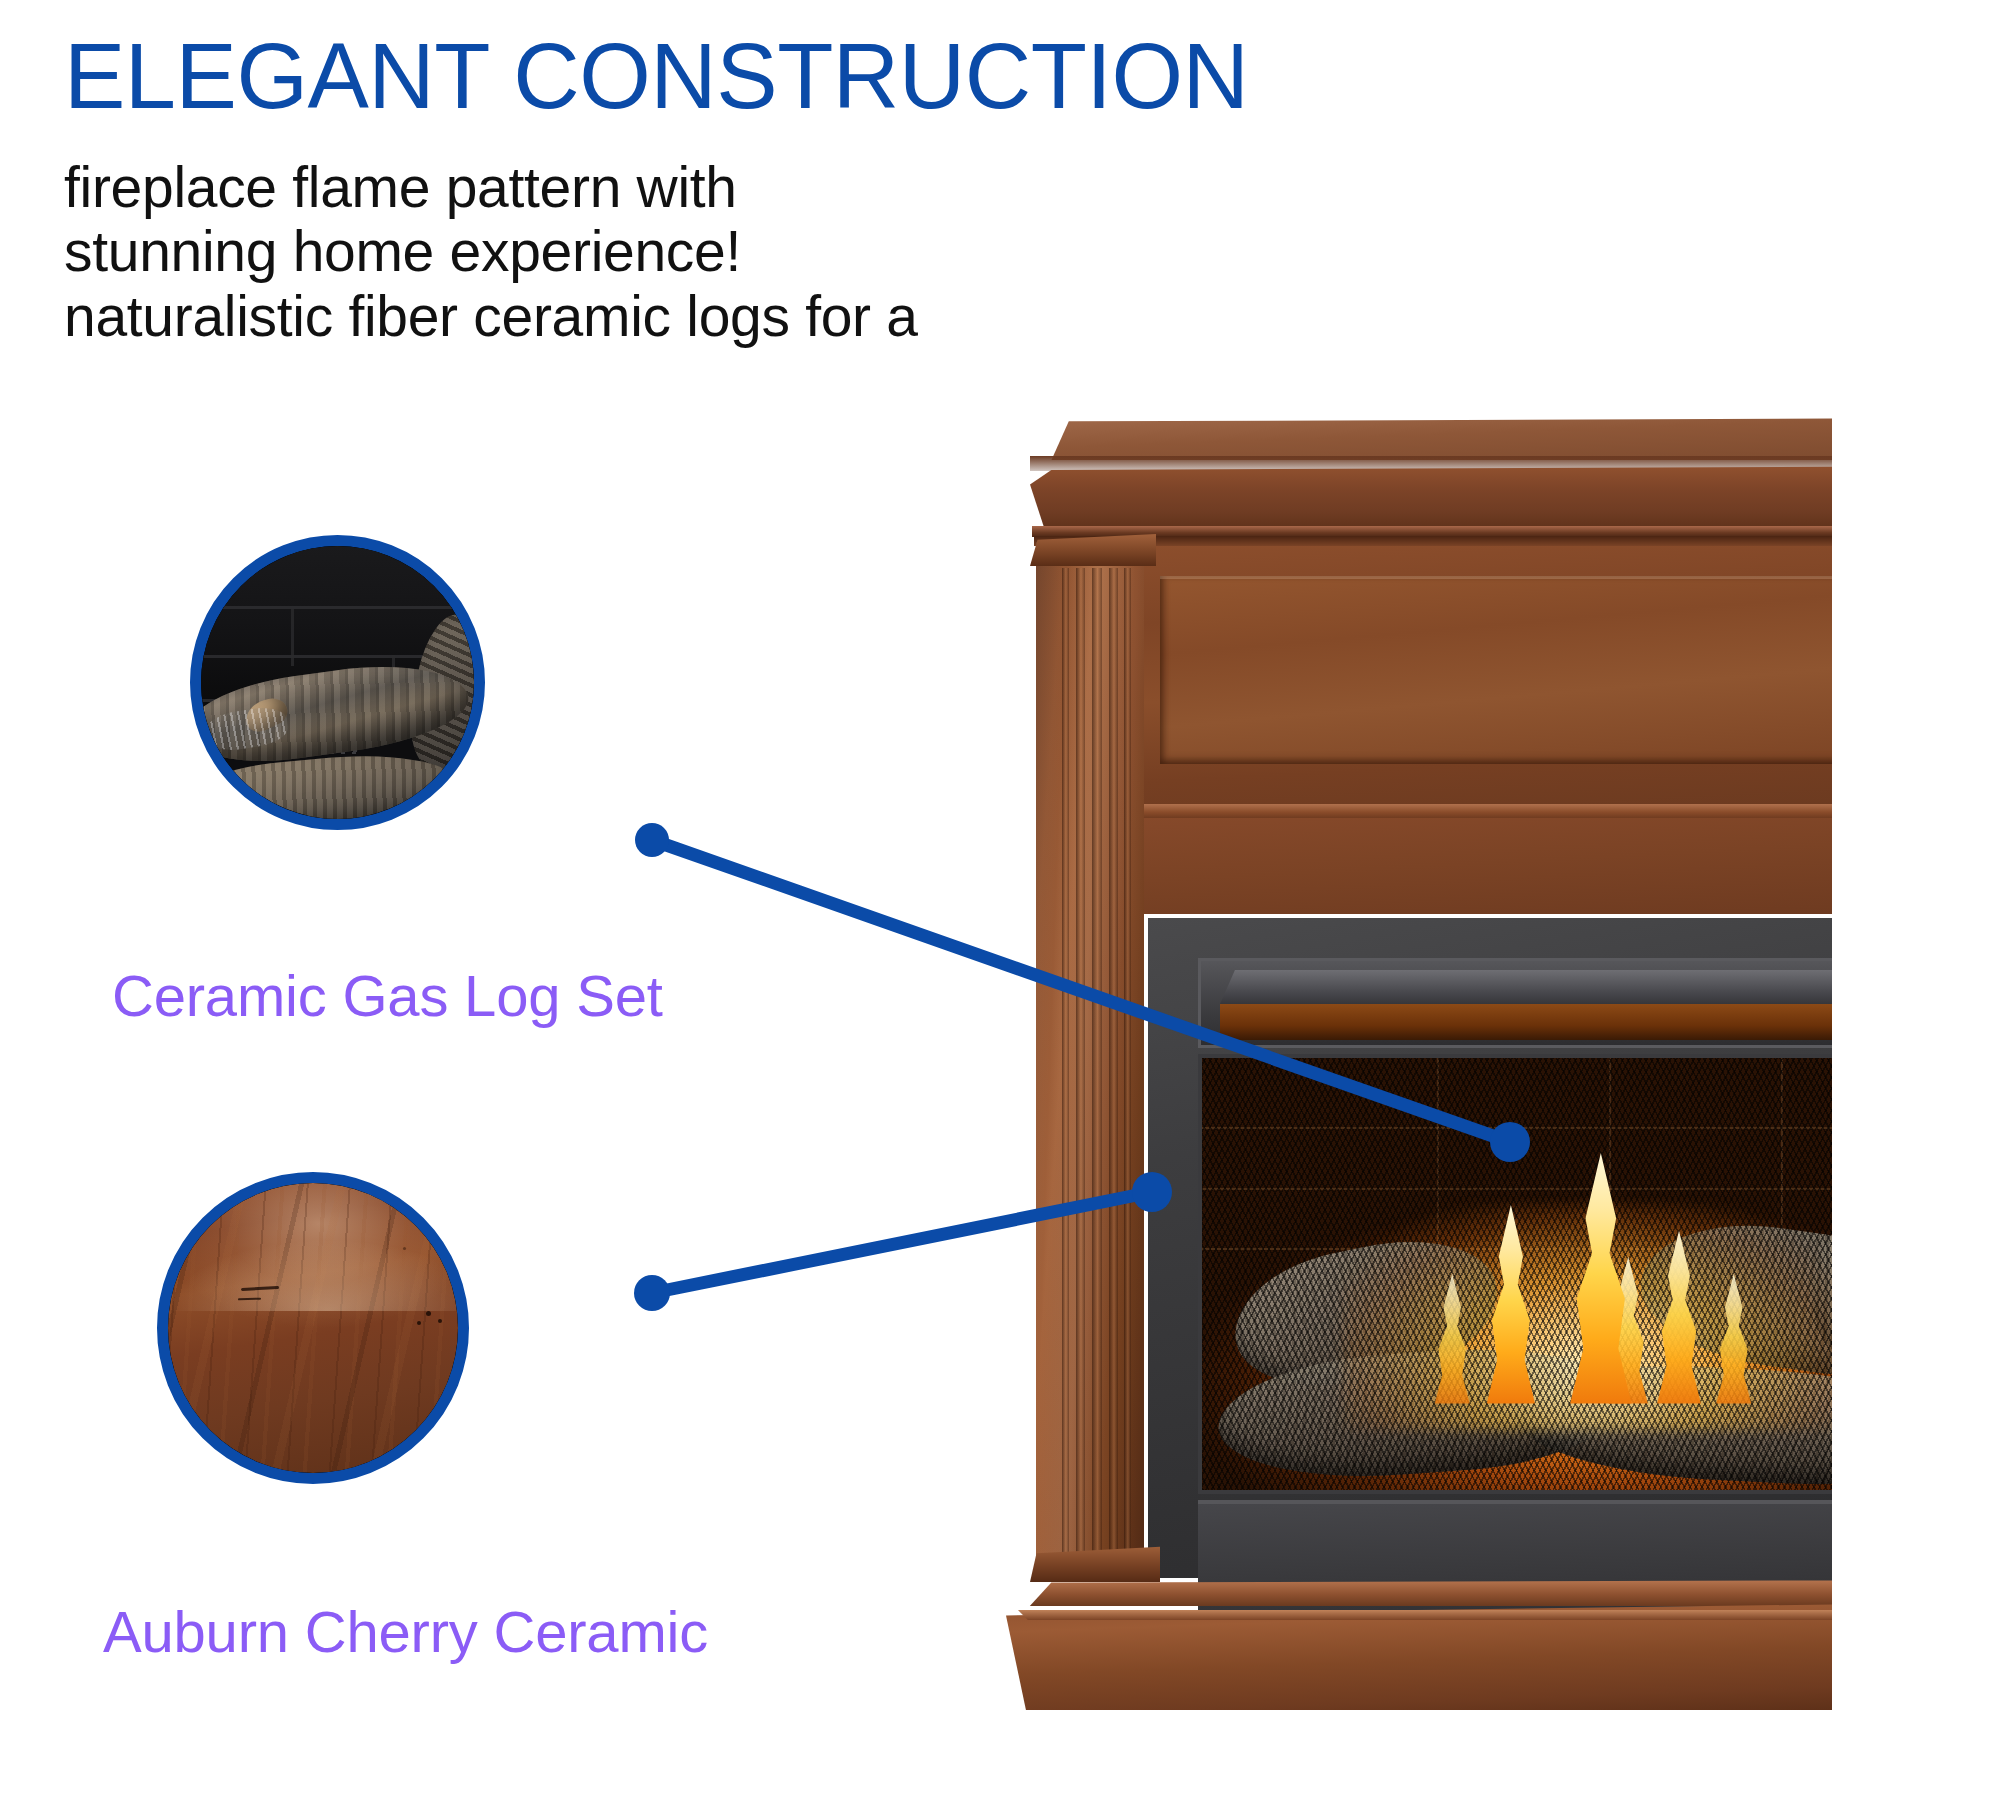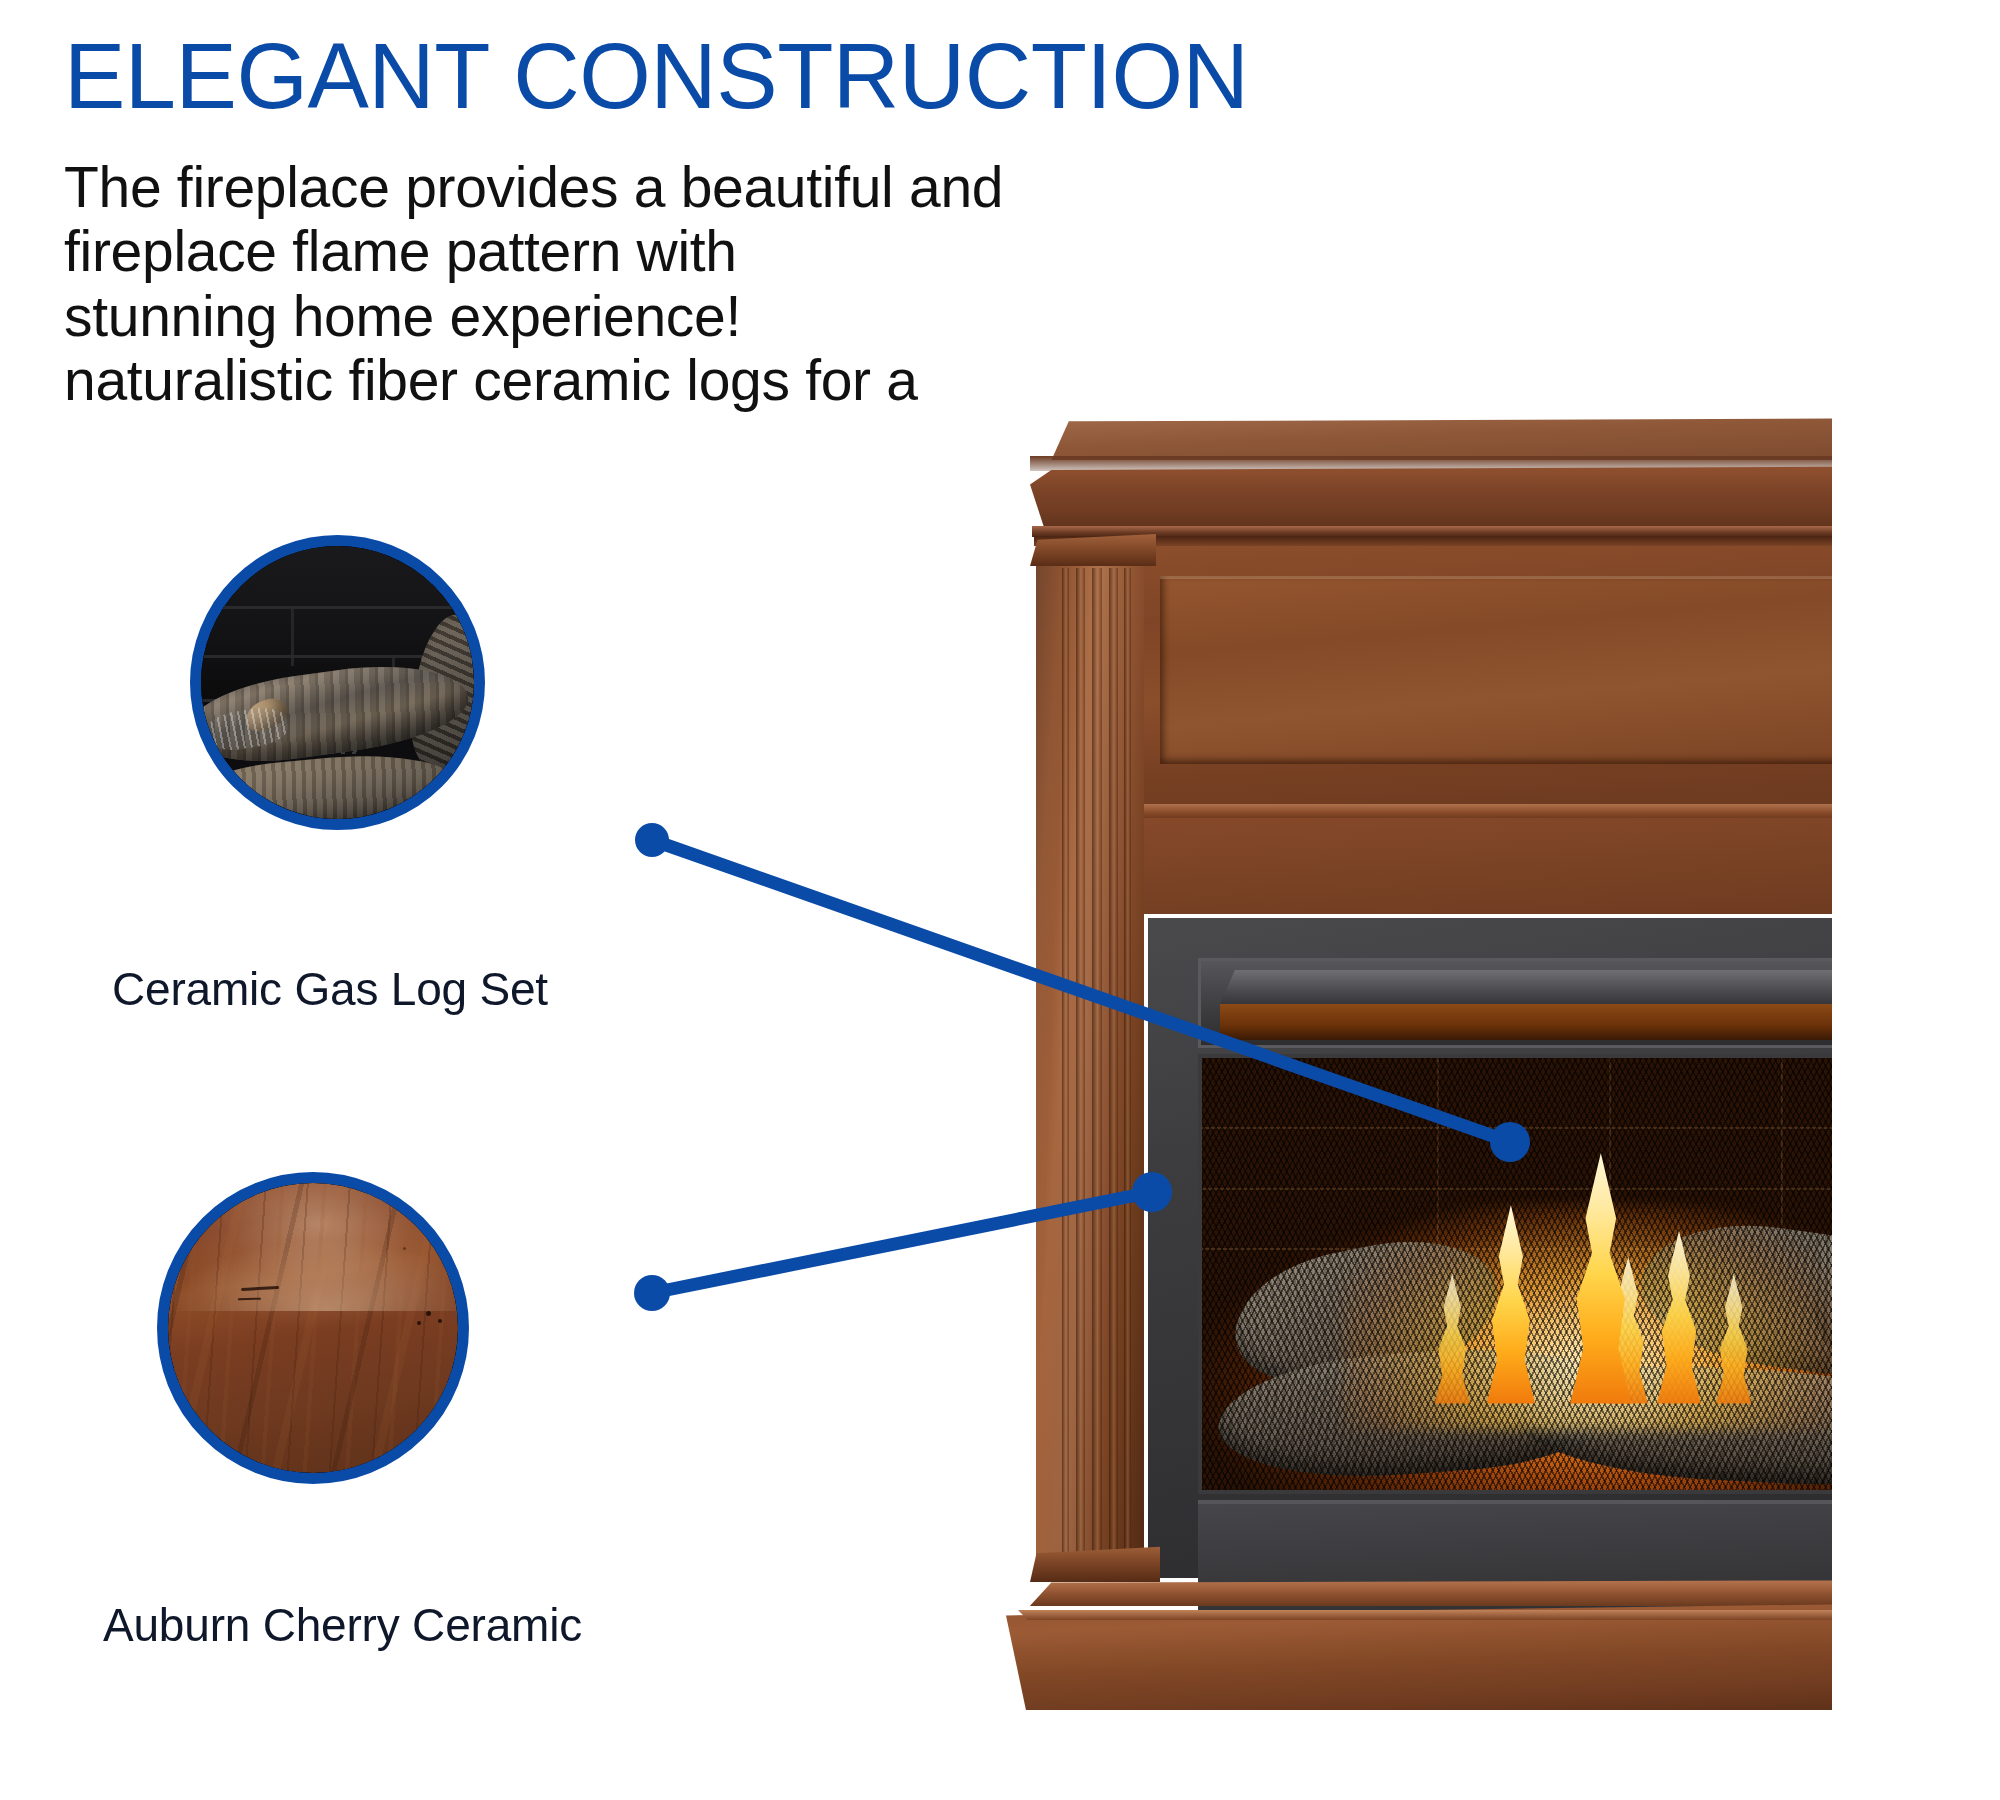--- a/index.html
+++ b/index.html
@@ -138,21 +138,21 @@
   .cherry-sheen{
     position:absolute;left:-10%;top:-26%;width:130%;height:70%;
     background:radial-gradient(ellipse 60% 50% at 50% 100%, rgba(255,235,205,.38), rgba(255,235,205,0) 70%);
   }
   .scratch{position:absolute;background:rgba(25,10,4,.78);border-radius:2px;}
   .speck{position:absolute;background:rgba(20,8,3,.8);border-radius:50%;}
 
   
   .callout-label{
     position:absolute;
-    font-size:46px;font-weight:300;color:#0f172a;
+    font-size:58px;font-weight:300;color:#8b5cf6;
     white-space:nowrap;letter-spacing:-0.2px;
   }
 
   
   .connector-svg{position:absolute;left:0;top:0;width:2000px;height:1800px;pointer-events:none;}
 
   
   .fireplace{position:absolute;left:1022px;top:418px;width:978px;height:1290px;}
 
   .fp-top-slab{
@@ -288,21 +288,20 @@
   }
 </style>
 </head>
 <body>
 
 <div class="stage">
 
   <div class="headline">ELEGANT CONSTRUCTION</div>
 
   <div class="subcopy">
-    <span>The fireplace provides a beautiful and</span>
     <span>fireplace flame pattern with</span>
     <span>stunning home experience!</span>
     <span>naturalistic fiber ceramic logs for a</span>
   </div>
 
   <div class="fireplace">
 
     <div class="fp-top-slab"></div>
     <div class="fp-top-edge"></div>
     <div class="fp-crown"></div>

